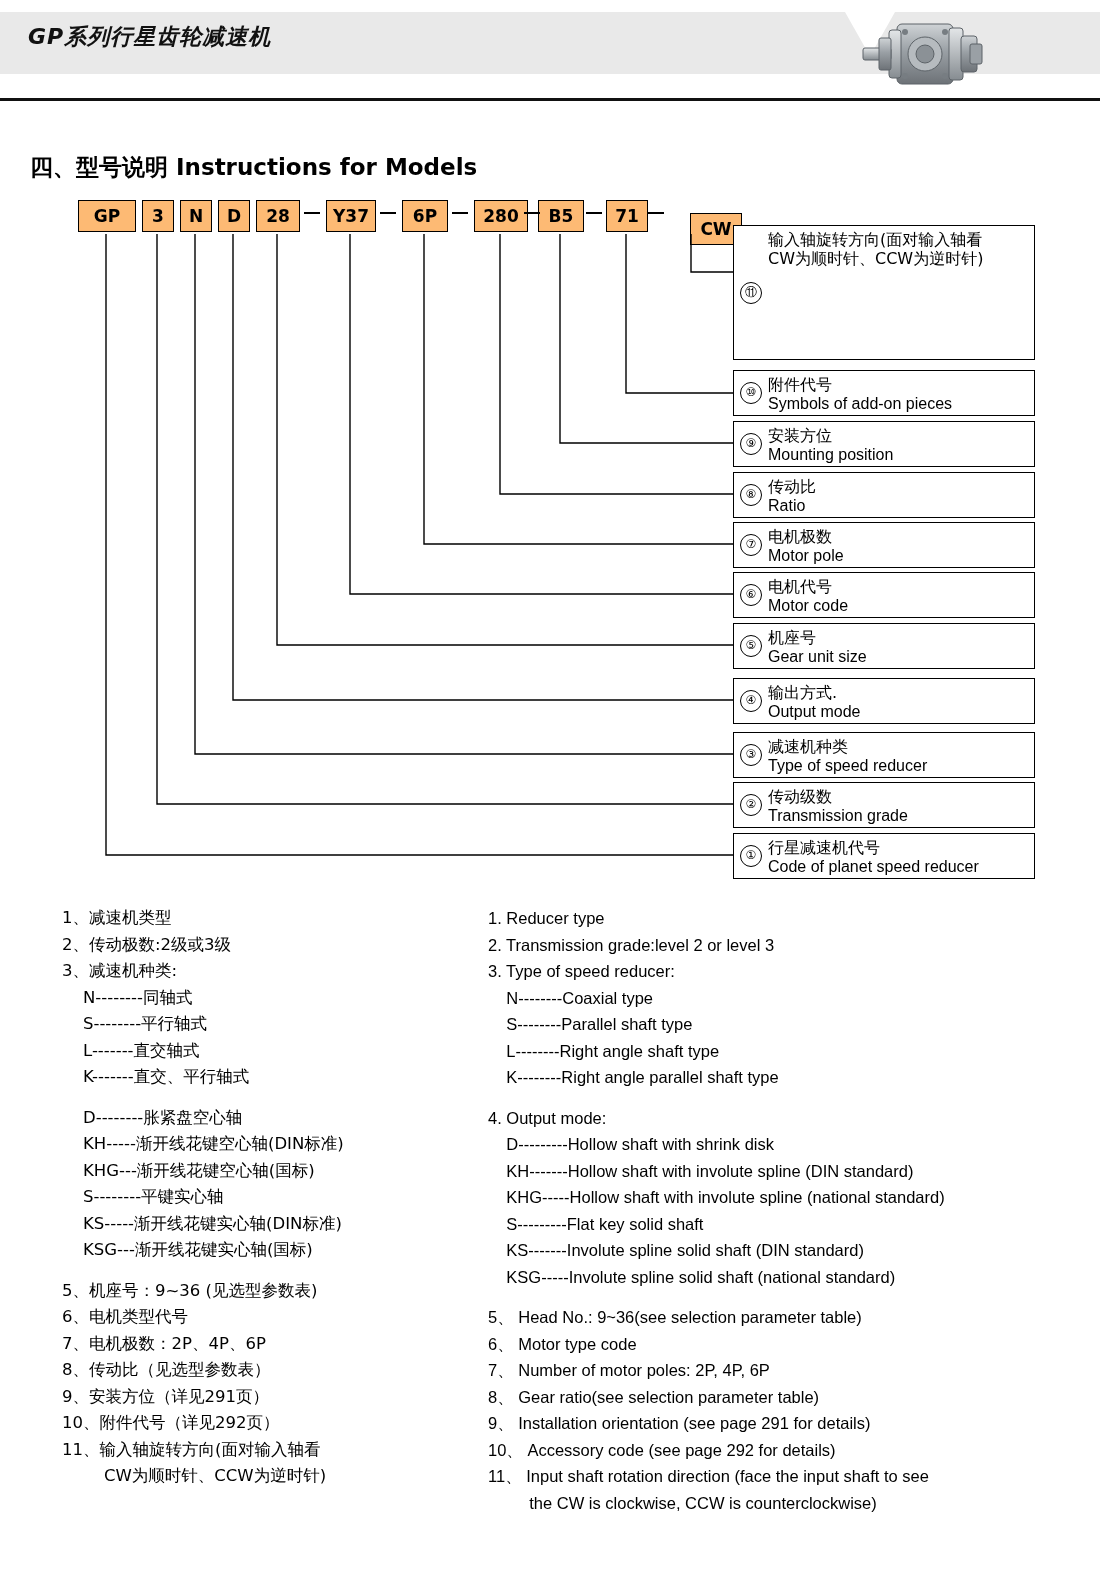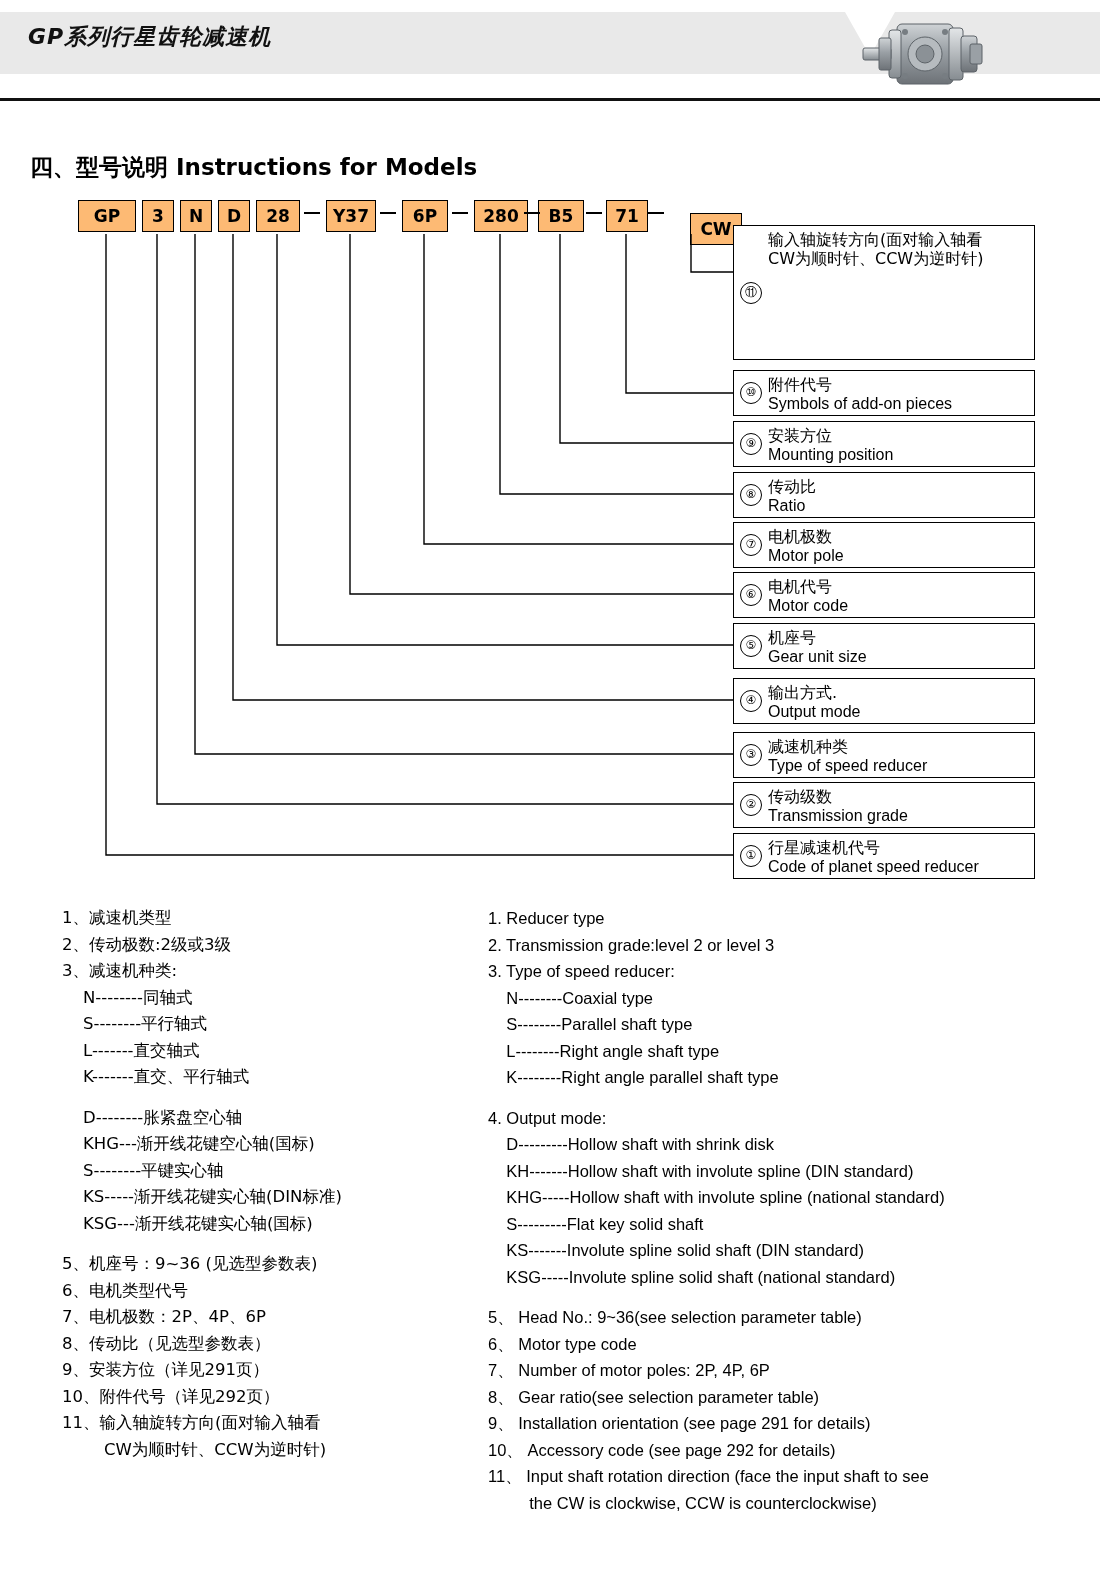--- a/index.html
+++ b/index.html
@@ -244,20 +244,21 @@
 <div class="list-col list-cn" id="list-cn">
     <div class="list-item">1、减速机类型</div>
     <div class="list-item">2、传动极数:2级或3级</div>
     <div class="list-item">3、减速机种类:</div>
     <div class="list-item">    N--------同轴式</div>
     <div class="list-item">    S--------平行轴式</div>
     <div class="list-item">    L-------直交轴式</div>
     <div class="list-item">    K-------直交、平行轴式</div>
     <div class="gap"></div>
     <div class="list-item">    D--------胀紧盘空心轴</div>
+    <div class="list-item">    KH-----渐开线花键空心轴(DIN标准)</div>
     <div class="list-item">    KHG---渐开线花键空心轴(国标)</div>
     <div class="list-item">    S--------平键实心轴</div>
     <div class="list-item">    KS-----渐开线花键实心轴(DIN标准)</div>
     <div class="list-item">    KSG---渐开线花键实心轴(国标)</div>
     <div class="gap"></div>
     <div class="list-item">5、机座号：9~36 (见选型参数表)</div>
     <div class="list-item">6、电机类型代号</div>
     <div class="list-item">7、电机极数：2P、4P、6P</div>
     <div class="list-item">8、传动比（见选型参数表）</div>
     <div class="list-item">9、安装方位（详见291页）</div>

